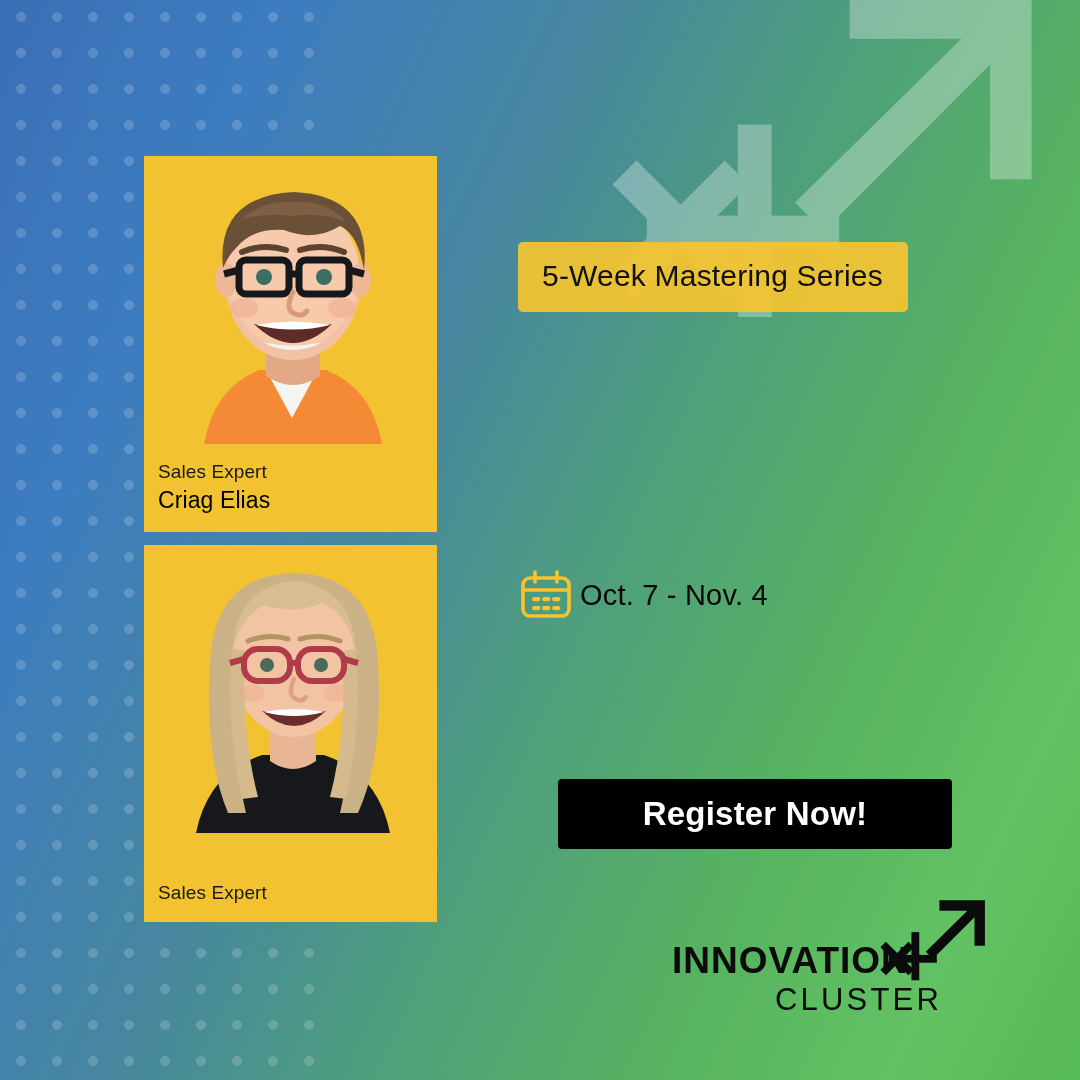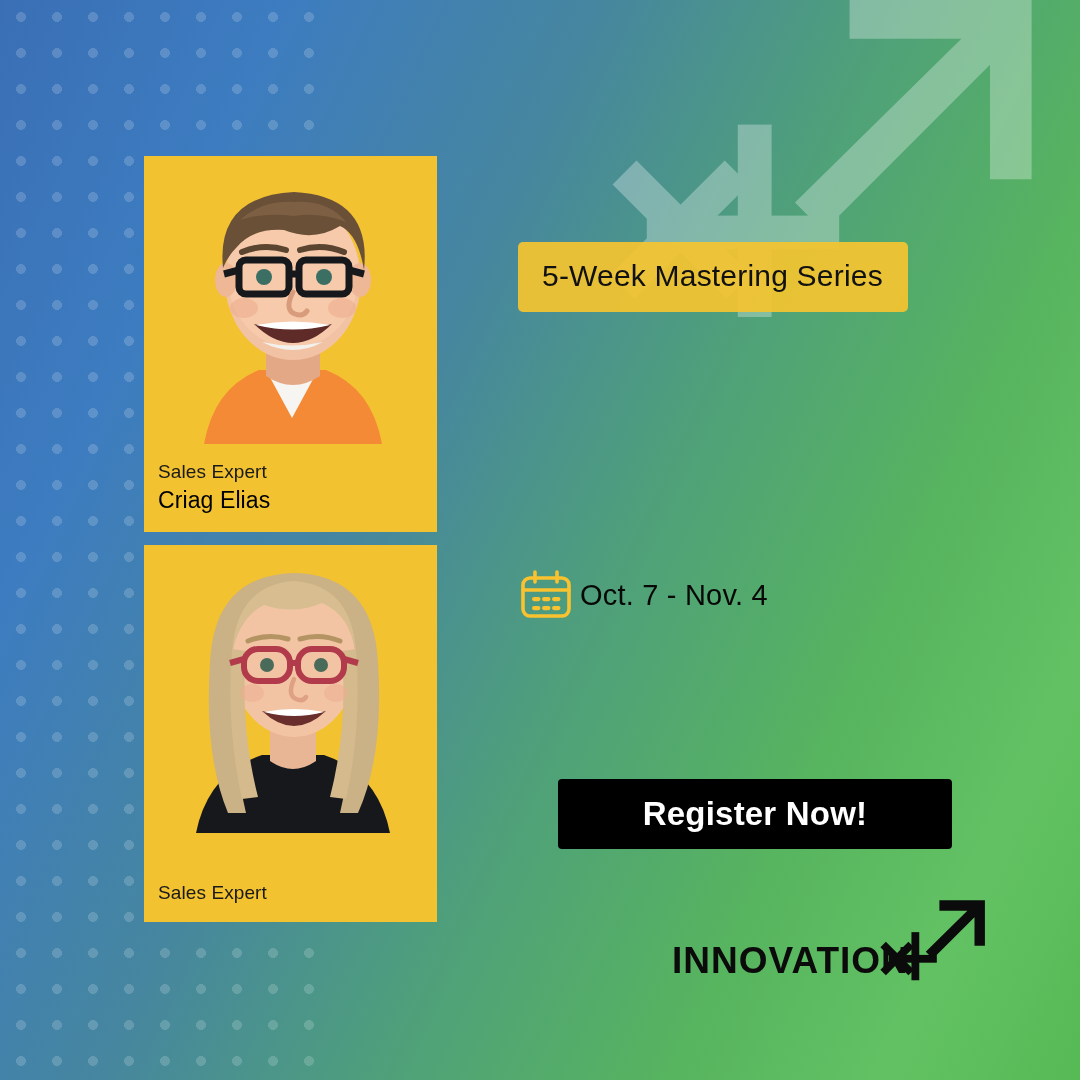--- a/index.html
+++ b/index.html
@@ -243,20 +243,21 @@
 
     </div>
 
     <button class="cta">Register Now!</button>
 
   </div>
 
   <div class="brand">
     <div class="wordmark">
       <div class="word-top">INNOVATION</div>
+      <div class="word-bot">CLUSTER</div>
     </div>
     <div class="mark">
       <svg viewBox="0 0 200 200" xmlns="http://www.w3.org/2000/svg">
         <g fill="#0b0b0b">
           <path d="M86 112 L150 48 L150 92 L166 92 L166 22 L96 22 L96 38 L139 38 L75 101 Z"></path>
           <rect x="18" y="106" width="74" height="12"></rect>
           <rect x="53" y="71" width="12" height="74"></rect>
           <rect x="25" y="81" width="12" height="61" transform="rotate(-45 31 111.5)"></rect>
           <rect x="25" y="81" width="12" height="61" transform="rotate(45 31 111.5)"></rect>
         </g>

